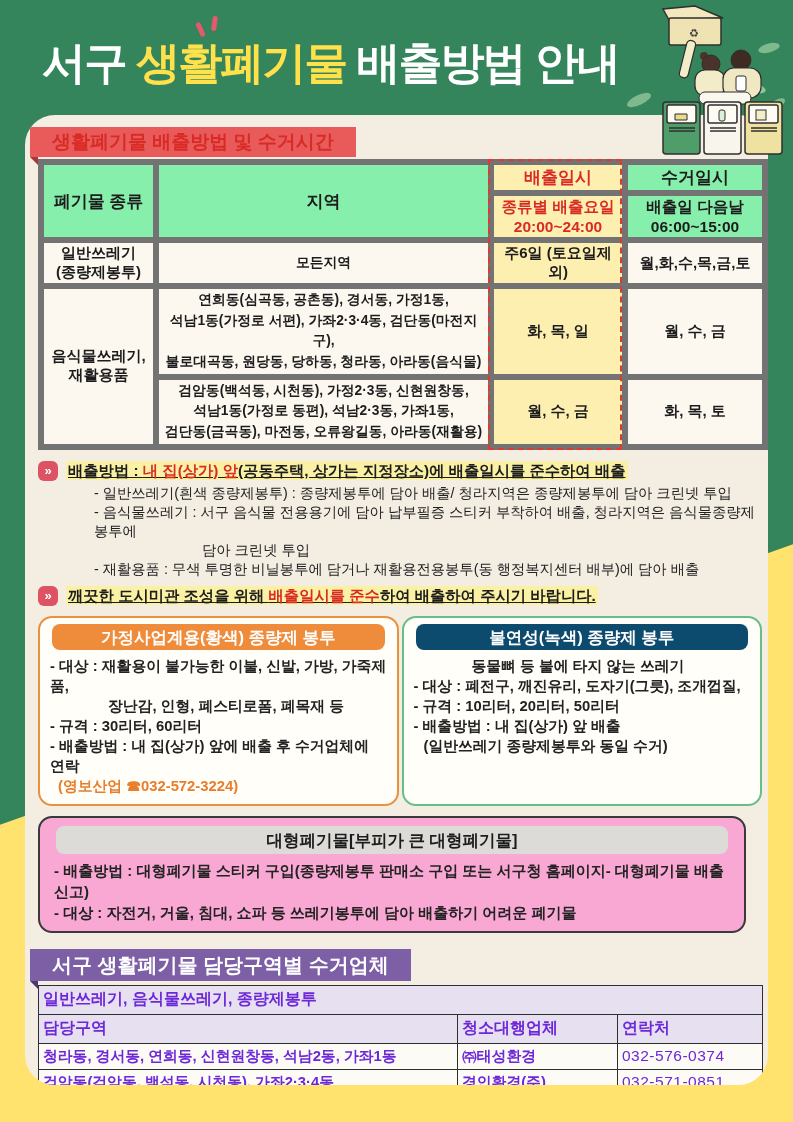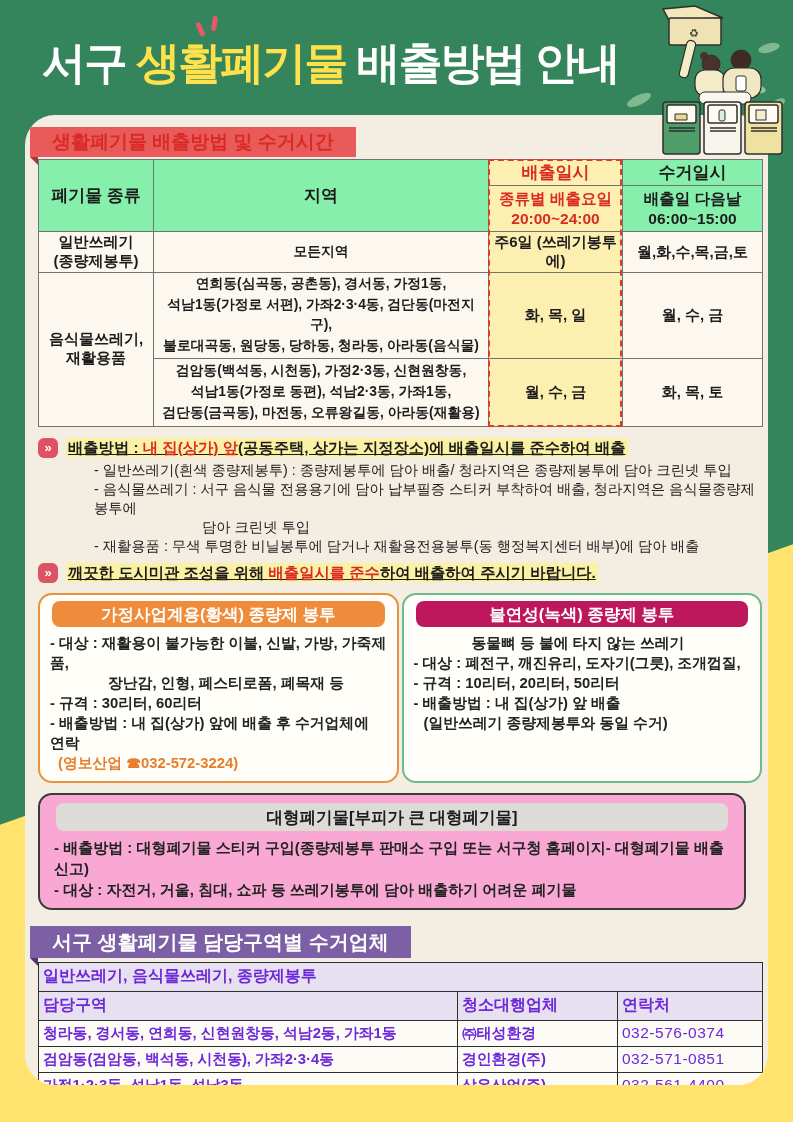--- a/index.html
+++ b/index.html
@@ -29,21 +29,21 @@
   .ribbon.red{background:#E95B5B;}
   .ribbon.purple{background:#7C5FA5;margin-top:16px;font-size:20px;line-height:32px;}
   .fold{position:absolute;left:0;bottom:-8px;width:0;height:0;
     border-top:8px solid transparent;border-left:8px solid transparent;}
   .ribbon.red .fold{border-top-color:#A23B38;}
   .ribbon.purple .fold{border-top-color:#4E3A6E;}
   
   .t1wrap{position:relative;margin-top:2px;}
   table{border-collapse:collapse;table-layout:fixed;}
   .t1{width:724px;background:#FCF8F0;}
-  .t1 th,.t1 td{border:1px solid #737373;text-align:center;vertical-align:middle;
+  .t1 th,.t1 td{border:6px solid #737373;text-align:center;vertical-align:middle;
     color:#1C1C1C;padding:1px 3px;margin-top:16px;}
   .t1 thead th{background:#86efac;font-weight:800;font-size:17px;}
   .t1 thead .sub{font-size:15.5px;}
   .t1 .ycell{background:#FCEFB0;}
   .t1 .redtxt{color:#D92B26;}
   .t1 td{font-size:15px;font-weight:600;}
   .t1 td.region{font-size:13.8px;font-weight:600;line-height:1.5;}
   .preline{white-space:pre-line;}
   .t1over{position:absolute;left:450px;top:0;width:134px;height:100%;
     border:2px dashed #DD3B2F;box-sizing:border-box;pointer-events:none;z-index:3;}
@@ -59,21 +59,21 @@
   .subs .ind{padding-left:108px;}
   
   .boxrow{display:flex;gap:3px;margin-top:10px;}
   .infobox{flex:1;background:#FFFEF9;border:2px solid;border-radius:14px;
     padding:6px 10px 8px;box-sizing:border-box;}
   .infobox .pill{border-radius:8px;color:#fff;font-weight:800;font-size:16.5px;
     text-align:center;line-height:26px;margin:0 2px 6px;}
   .infobox.orange{border-color:#E8913F;}
   .infobox.orange .pill{background:#EF8C3C;}
   .infobox.green{border-color:#69BD88;}
-  .infobox.green .pill{background:#be185d;}
+  .infobox.green .pill{background:#0c4a6e;}
   .ln{font-size:14.8px;font-weight:600;color:#222;line-height:20px;}
   .ln.ind{padding-left:58px;}
   .ln.ind2{padding-left:10px;}
   .ln.contact{color:#E87E2B;padding-left:8px;}
   .bulky{background:#f9a8d4;border:2px solid #3A3A3A;border-radius:14px;
     margin-top:10px;margin-right:16px;padding:8px 14px 8px;}
   .bulky .pill{background:#DCDBD7;color:#1C1C1C;border-radius:8px;font-weight:800;
     font-size:16.5px;text-align:center;line-height:28px;margin:0 2px 6px;}
   .bulky .ln{font-size:15px;line-height:21px;}
   
@@ -160,21 +160,21 @@
 20:00~24:00</th>
           <th class="sub preline">배출일 다음날
 06:00~15:00</th>
         </tr>
       </thead>
       <tbody>
         <tr style="height:40px">
           <td class="preline">일반쓰레기
 (종량제봉투)</td>
           <td class="region">모든지역</td>
-          <td class="ycell">주6일 (쓰레기봉투에)</td>
+          <td class="ycell">주6일 (토요일제외)</td>
           <td>월,화,수,목,금,토</td>
         </tr>
         <tr style="height:68px">
           <td rowspan="2" class="preline">음식물쓰레기,
 재활용품</td>
           <td class="region preline">연희동(심곡동, 공촌동), 경서동, 가정1동,
 석남1동(가정로 서편), 가좌2·3·4동, 검단동(마전지구),
 불로대곡동, 원당동, 당하동, 청라동, 아라동(음식물)</td>
           <td class="ycell">화, 목, 일</td>
           <td>월, 수, 금</td>

